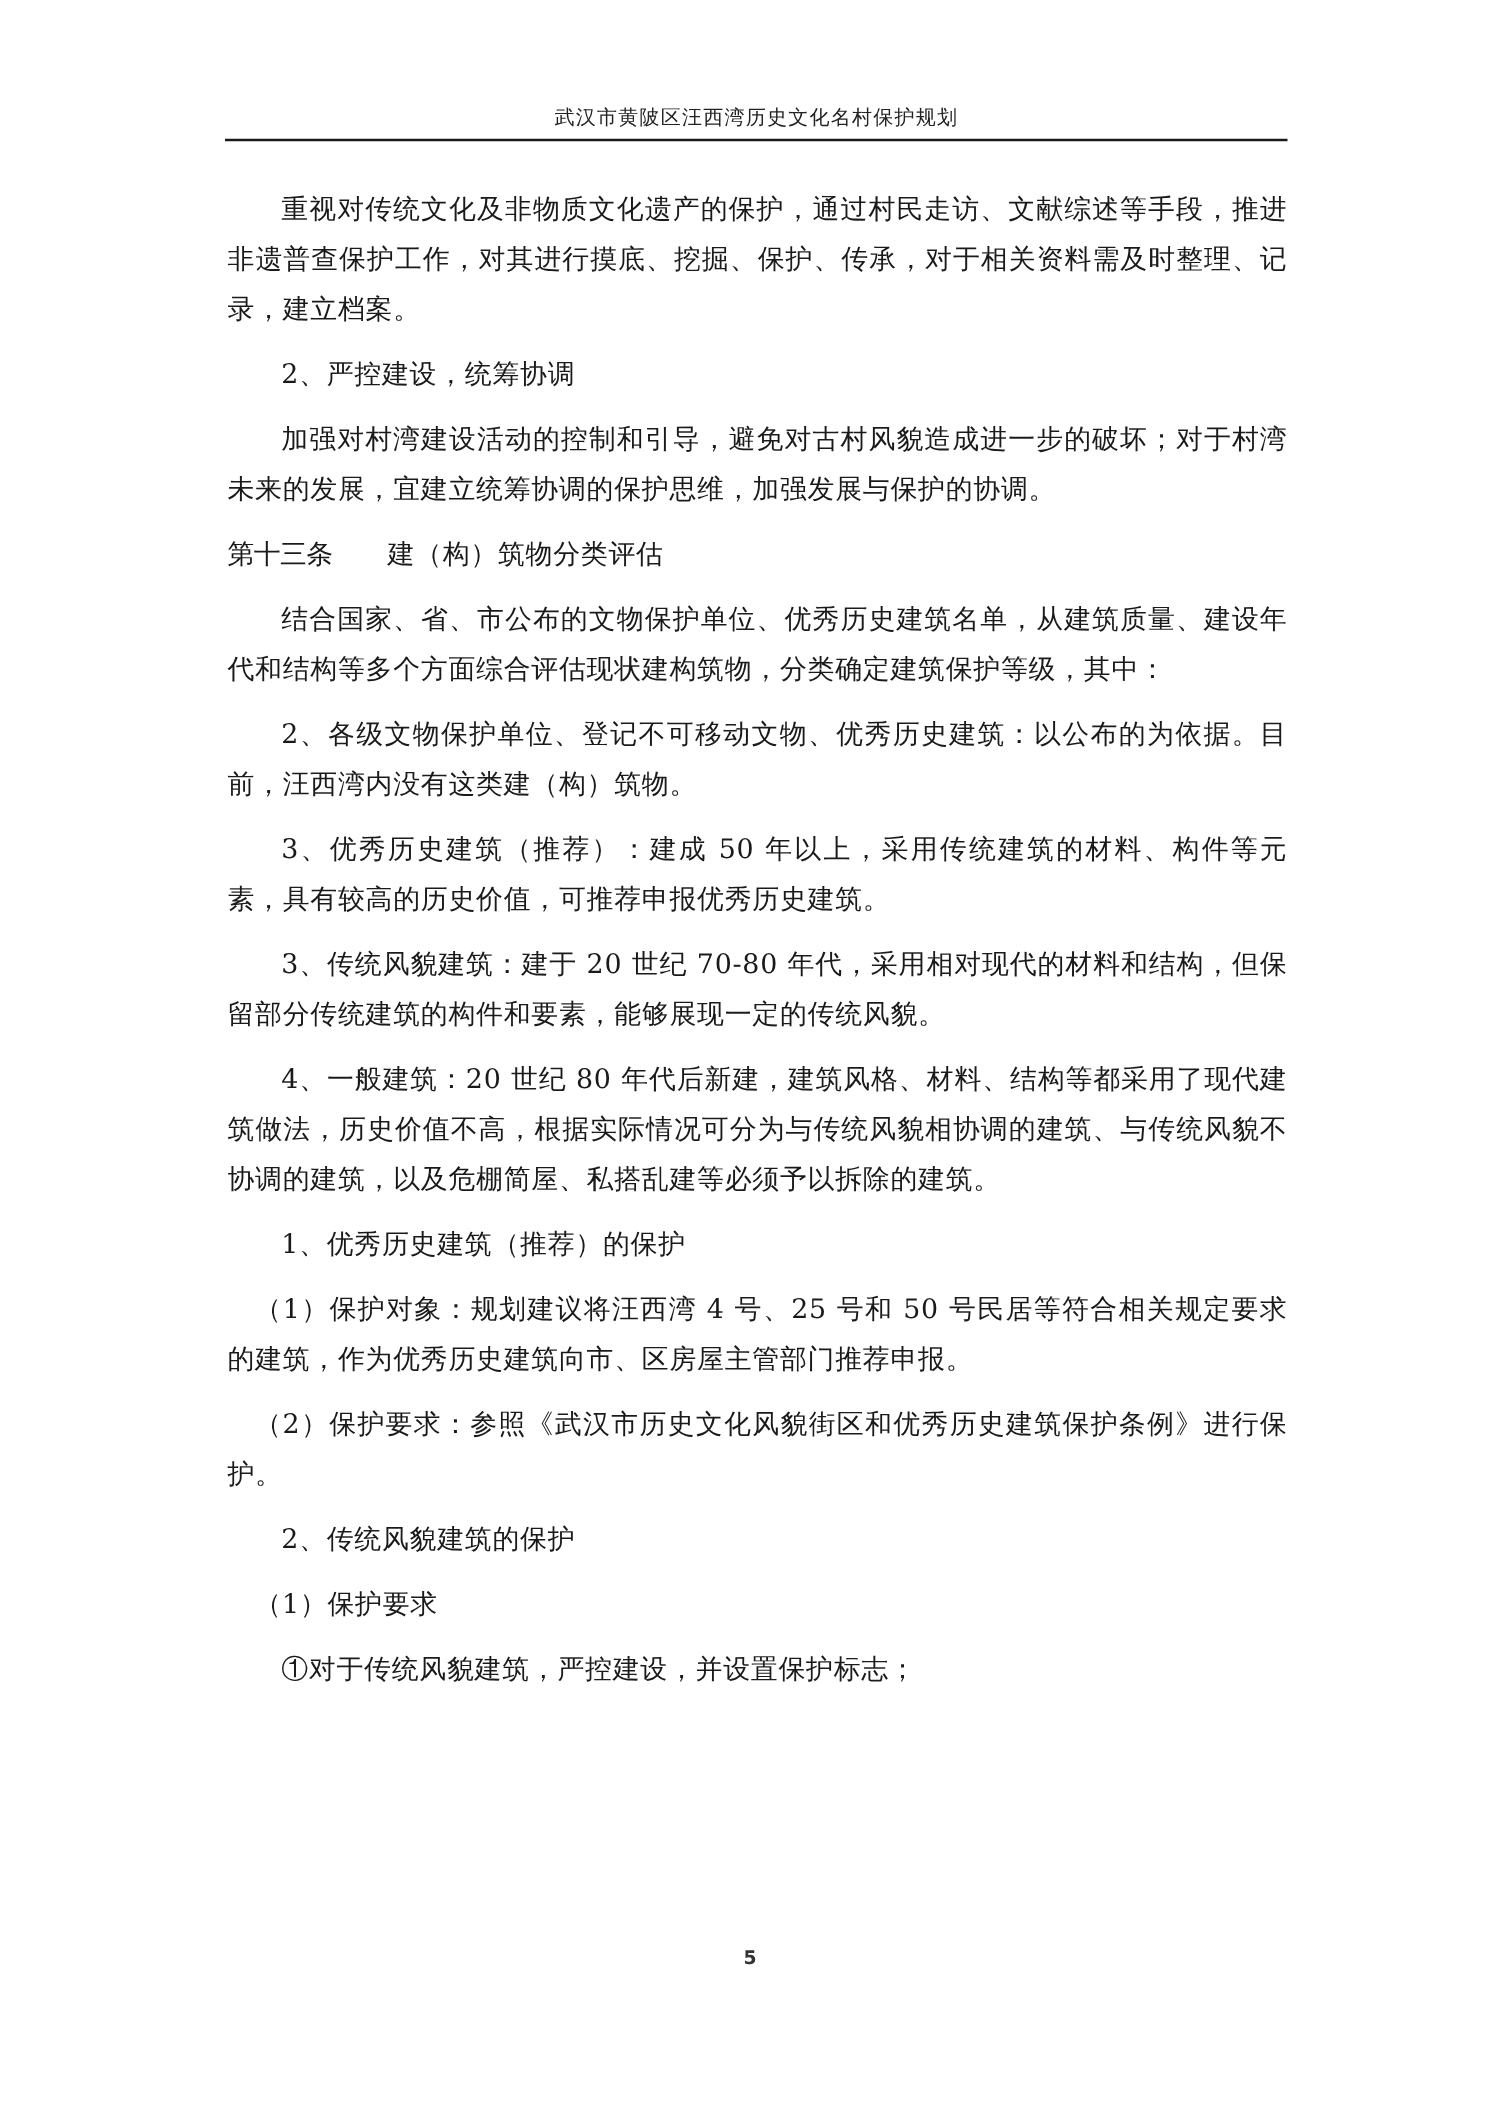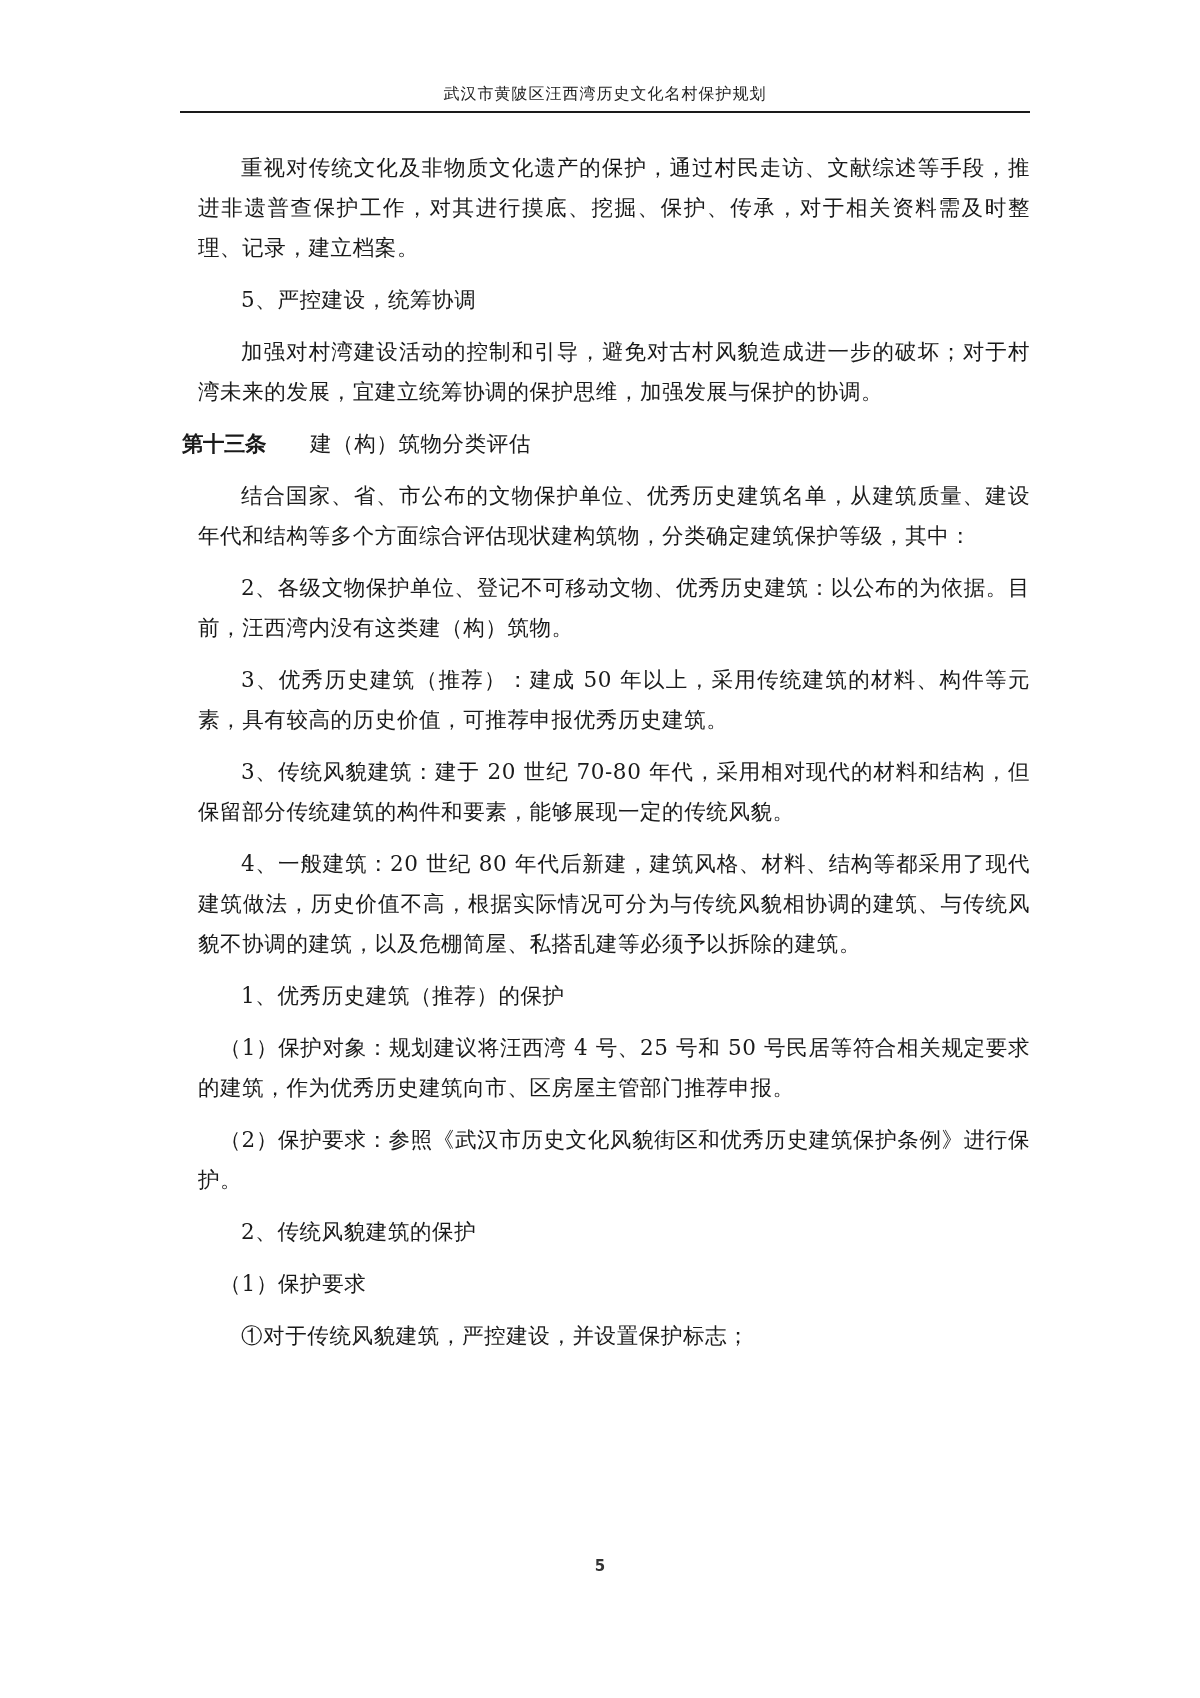--- a/index.html
+++ b/index.html
@@ -3,38 +3,38 @@
 <meta charset="utf-8">
 <style>
   html, body { margin: 0; padding: 0; background: #ffffff; }
   body { width: 1200px; height: 1698px; position: relative; overflow: hidden;
          font-family: "DejaVu Serif", "Liberation Serif", serif; color: #1a1a1a; }
   .page { position: absolute; left: 0; top: 0; width: 1200px; height: 1698px; }
   .header { position: absolute; left: 180px; width: 850px; top: 84px; text-align: center;
             font-size: 16px; letter-spacing: 1px; color: #222; }
   .header-rule { position: absolute; left: 180px; width: 850px; top: 111px; height: 2px; background: #1a1a1a; }
   .body { position: absolute; left: 182px; width: 848px; top: 148px; }
-  .p { font-size: 21.5px; line-height: 40px; margin: 0 0 12px 16px; text-align: justify; text-indent: 2em; letter-spacing: 0.6px; }
+  .p { font-size: 21.5px; line-height: 40px; margin: 0 0 12px 0; text-align: justify; text-indent: 2em; letter-spacing: 0.6px; }
   .p.sub { text-indent: 1em; }
   .article { font-size: 21.5px; line-height: 40px; margin: 0 0 12px 0; letter-spacing: 0.6px; }
-  .article .num { font-weight: bold; font-family: "DejaVu Sans", "Liberation Sans", sans-serif; letter-spacing: -0.5px; text-align: center; }
+  .article .num { font-weight: normal; font-family: "DejaVu Sans", "Liberation Sans", sans-serif; letter-spacing: -0.5px; text-align: center; }
   .article .title { margin-left: 44px; }
   .footer { position: absolute; left: 0; width: 1200px; top: 1557px; text-align: center;
             font-size: 15px; font-family: "DejaVu Sans", "Liberation Sans", sans-serif; font-weight: bold; color: #333; }
 </style>
 </head>
 <body>
 
 <div class="page">
   <div class="header">武汉市黄陂区汪西湾历史文化名村保护规划</div>
   <div class="header-rule"></div>
 
   <div class="body">
     <p class="p">重视对传统文化及非物质文化遗产的保护，通过村民走访、文献综述等手段，推进非遗普查保护工作，对其进行摸底、挖掘、保护、传承，对于相关资料需及时整理、记录，建立档案。</p>
-    <p class="p">5、严控建设，统筹协调</p>
+    <p class="p">2、严控建设，统筹协调</p>
     <p class="p">加强对村湾建设活动的控制和引导，避免对古村风貌造成进一步的破坏；对于村湾未来的发展，宜建立统筹协调的保护思维，加强发展与保护的协调。</p>
 
     <div class="article">
       <span class="num">第十三条</span><span class="title">建（构）筑物分类评估</span>
     </div>
     <p class="p">结合国家、省、市公布的文物保护单位、优秀历史建筑名单，从建筑质量、建设年代和结构等多个方面综合评估现状建构筑物，分类确定建筑保护等级，其中：</p>
     <p class="p">2、各级文物保护单位、登记不可移动文物、优秀历史建筑：以公布的为依据。目前，汪西湾内没有这类建（构）筑物。</p>
     <p class="p">3、优秀历史建筑（推荐）：建成 50 年以上，采用传统建筑的材料、构件等元素，具有较高的历史价值，可推荐申报优秀历史建筑。</p>
     <p class="p">3、传统风貌建筑：建于 20 世纪 70-80 年代，采用相对现代的材料和结构，但保留部分传统建筑的构件和要素，能够展现一定的传统风貌。</p>
     <p class="p">4、一般建筑：20 世纪 80 年代后新建，建筑风格、材料、结构等都采用了现代建筑做法，历史价值不高，根据实际情况可分为与传统风貌相协调的建筑、与传统风貌不协调的建筑，以及危棚简屋、私搭乱建等必须予以拆除的建筑。</p>

